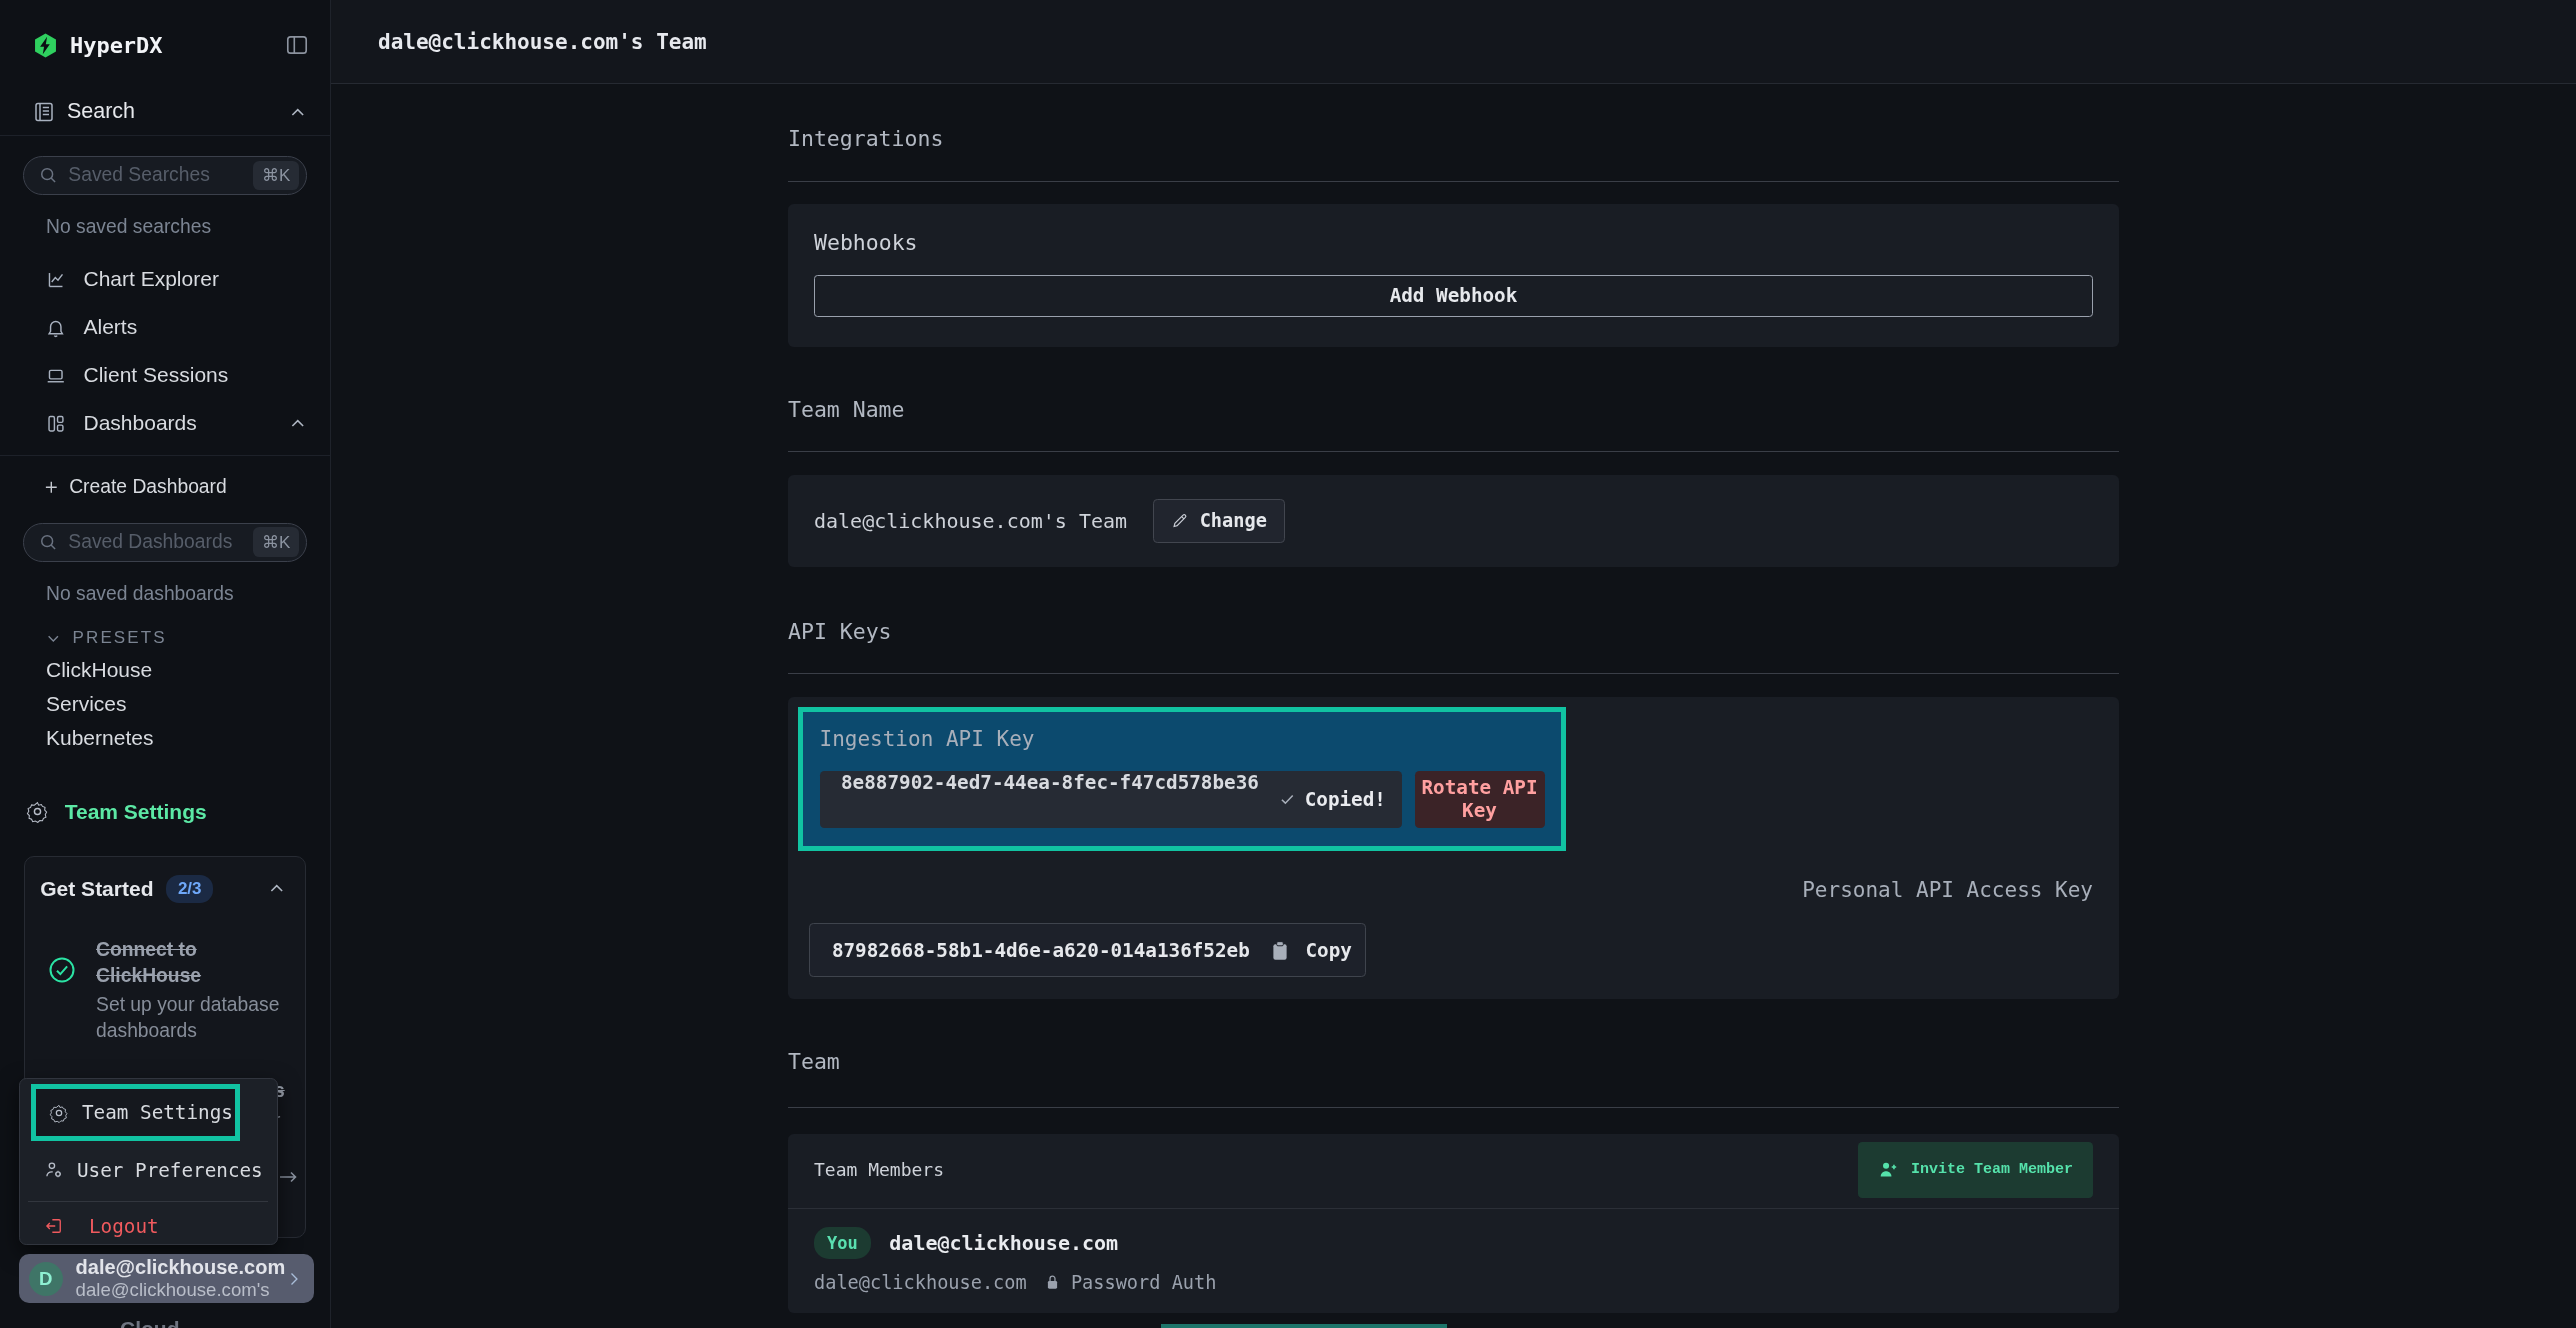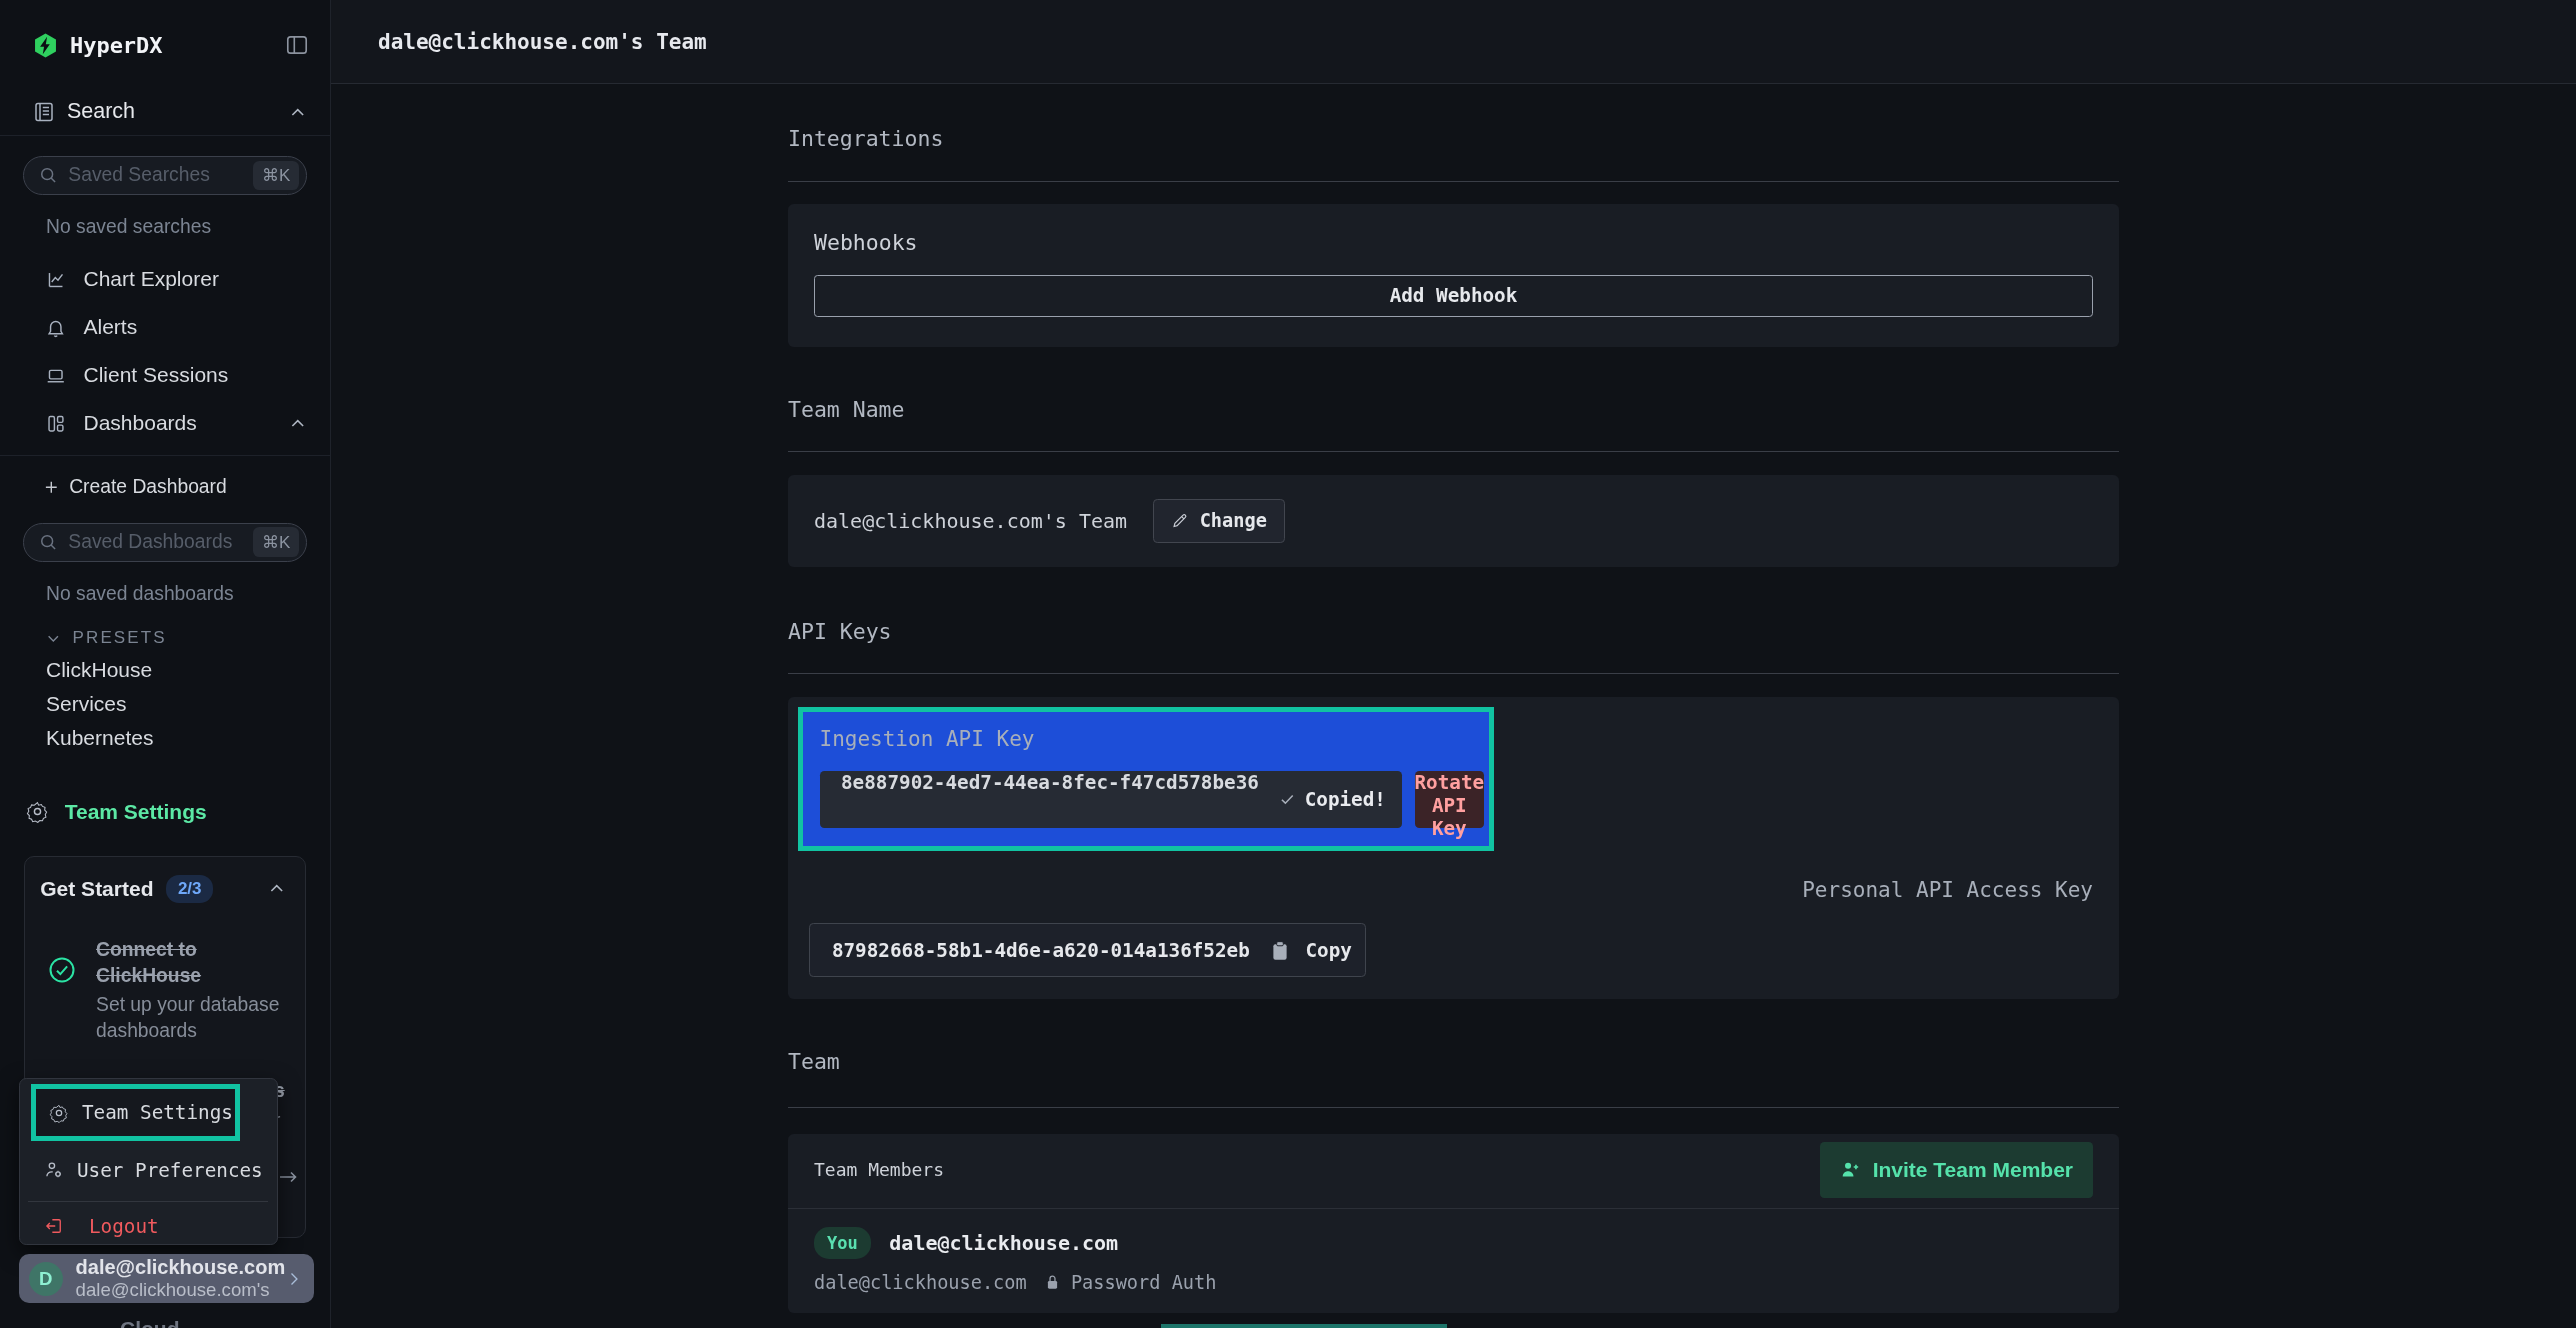--- a/index.html
+++ b/index.html
@@ -150,21 +150,21 @@
     margin-left:26px; display:flex; align-items:center; gap:10px;
     background:#21252E; border:0.7px solid #42464F; border-radius:4.3px;
     padding:10.7px 17px; color:#E6E8EC; cursor:pointer;
   }
   .change-btn .pencil { width:18.6px; height:18.6px; color:#C9CDD5; }
   .change-btn .change-label { font-family:"DejaVu Sans Mono","Liberation Mono",monospace; font-weight:bold; font-size:18.6px; }
 
   .t-apikeys { margin-top:52px; }
   .hr-3 { margin-top:29px; }
   .card-apikeys { margin-top:23px; padding:10px 26px 22px 10px; }
-  .annot-ingest { width:696px; padding:15px 16.5px 18px 16.5px; background:#1d4ed8; }
+  .annot-ingest { width:768px; padding:15px 16.5px 18px 16.5px; background:#0c4a6e; }
   .sub-label { font-size:21px; color:#A8AFBA; }
   .key-row { display:flex; align-items:center; gap:13px; margin-top:20px; }
   .key-chip {
     width:582px; height:57px; background:#262B34; border-radius:4.3px;
     display:flex; padding:0 21.5px; gap:18.6px; cursor:pointer;
   }
   .key-text { font-size:19.3px; font-weight:bold; color:#D8DBE0; white-space:nowrap; }
   .copied-wrap { display:flex; align-items:center; gap:8.6px; }
   .check-icon { width:18.6px; height:18.6px; color:#A8AFBA; }
   .copied-label { font-size:19.3px; font-weight:bold; color:#E9EBEF; }
@@ -187,21 +187,21 @@
   .hr-4 { margin-top:33px; }
   .card-team { margin-top:26px; padding:0; }
   .members-header { display:flex; align-items:center; padding:7.2px 26px 10px 26px; }
   .members-title { font-size:18px; color:#CED2D9; }
   .invite-btn {
     margin-left:auto; display:flex; align-items:center; gap:11.4px;
     background:#1C3B31; border:none; border-radius:4.3px; padding:0 20px; height:56px;
     color:#55E2AB; cursor:pointer;
   }
   .invite-btn .invite-icon { width:21.5px; height:21.5px; }
-  .invite-btn .invite-label { font-family:Liberation Sans, sans-serif; font-weight:bold; font-size:21px; }
+  .invite-btn .invite-label { font-family:Liberation Mono, monospace; font-weight:bold; font-size:15px; }
   .card-divider { border-top:0.7px solid #2B2F37; }
   .member-block { padding:18.6px 26px 20px 26px; }
   .member-row { display:flex; align-items:center; gap:18.6px; }
   .you-badge {
     background:#1C3B31; color:#5AE0B0; font-family:"DejaVu Sans Mono","Liberation Mono",monospace;
     font-weight:bold; font-size:17px; border-radius:15px; padding:5.7px 13px;
   }
   .member-email { font-size:20px; font-weight:bold; color:#E9EBEF; }
   .member-sub { display:flex; align-items:center; gap:10px; margin-top:13px; color:#9AA1AD; }
   .member-sub .sub-email { font-size:18.6px; }

